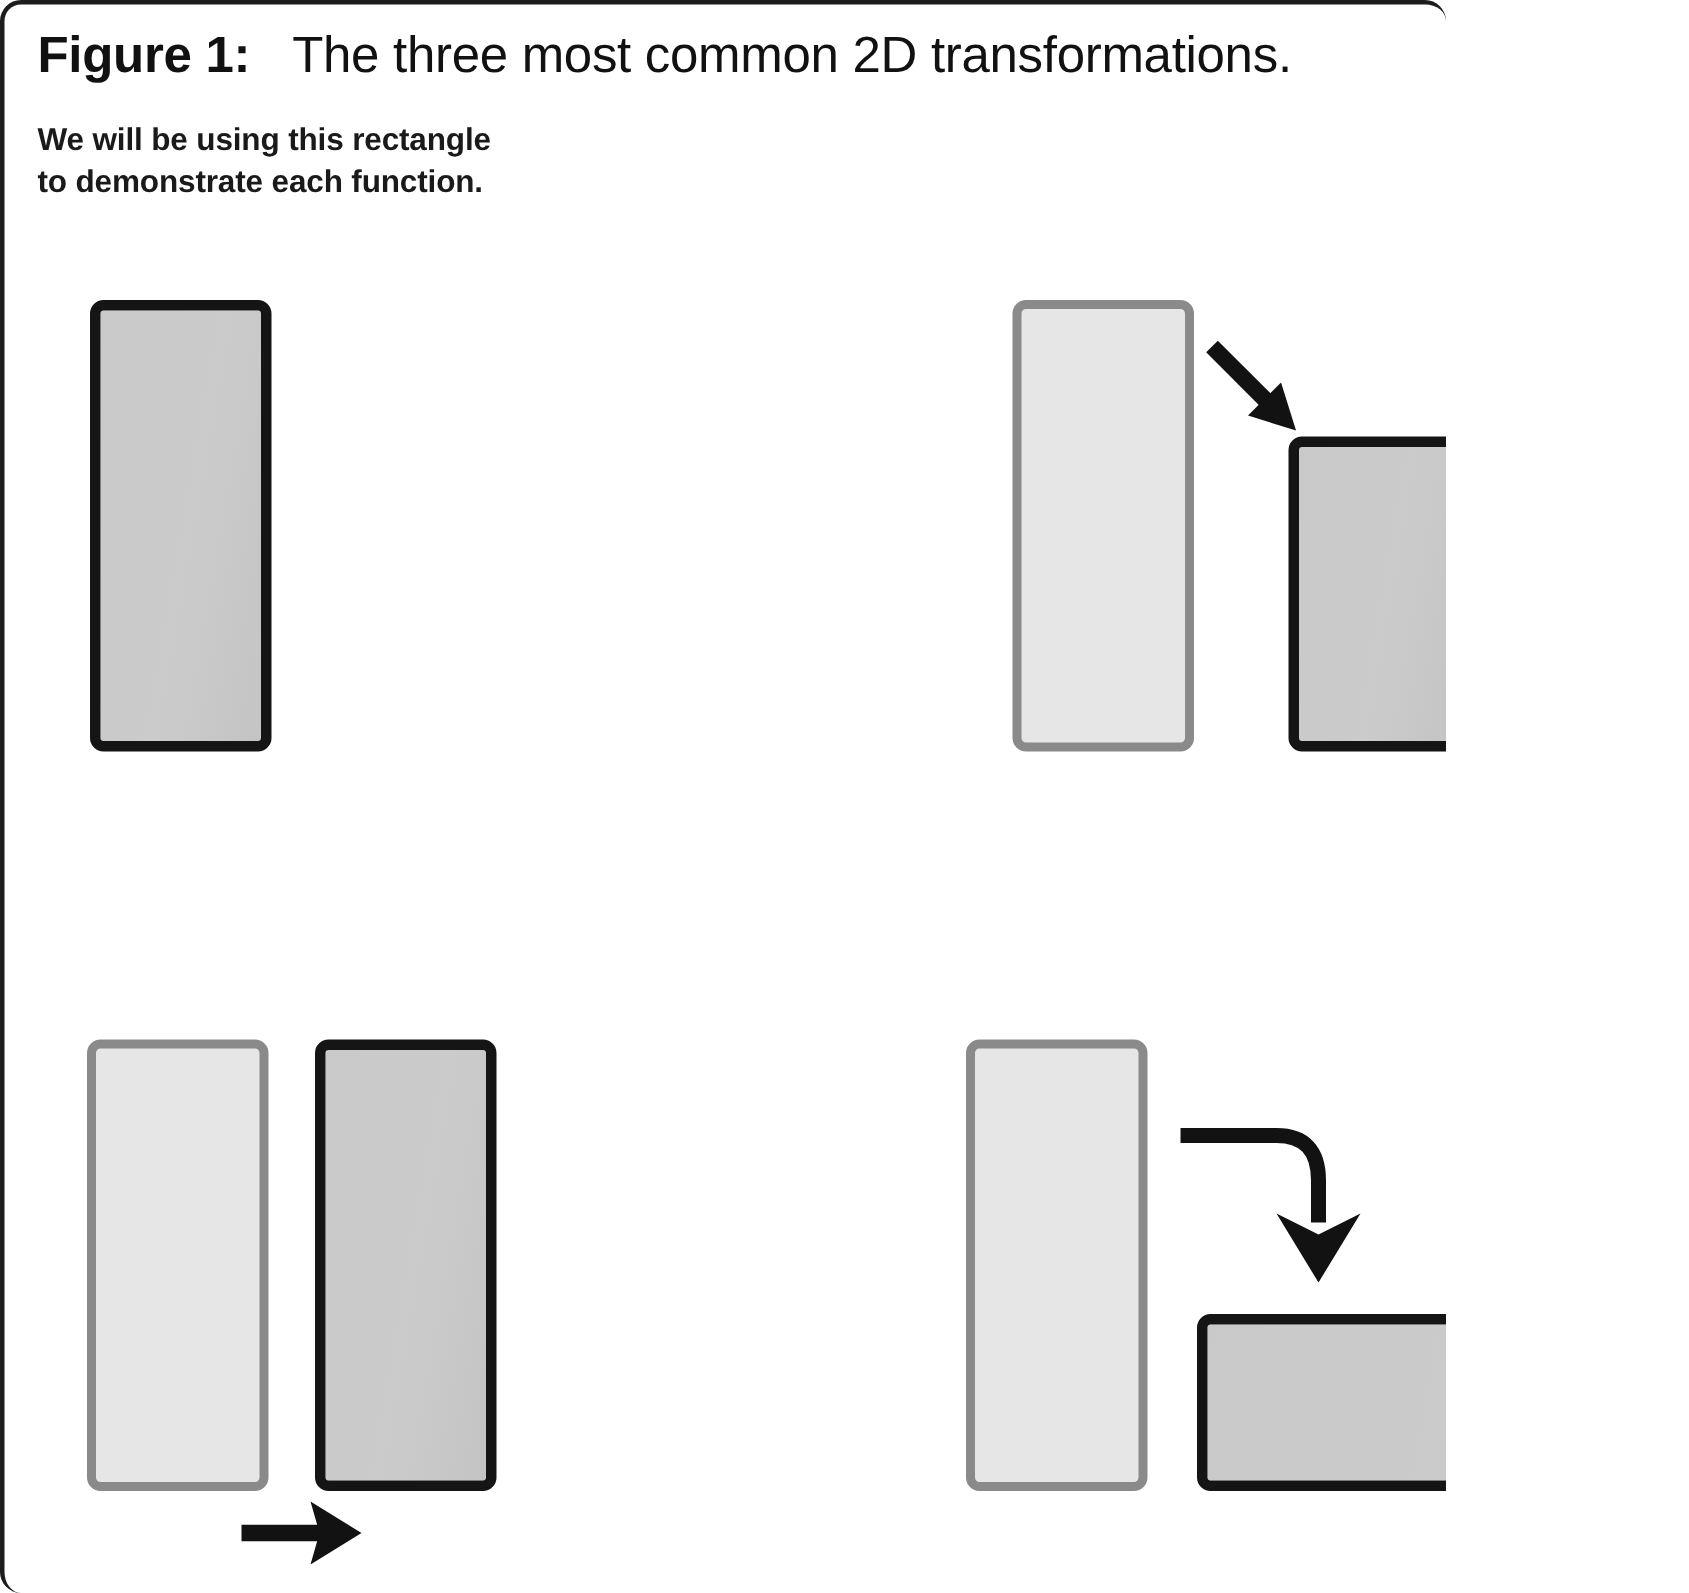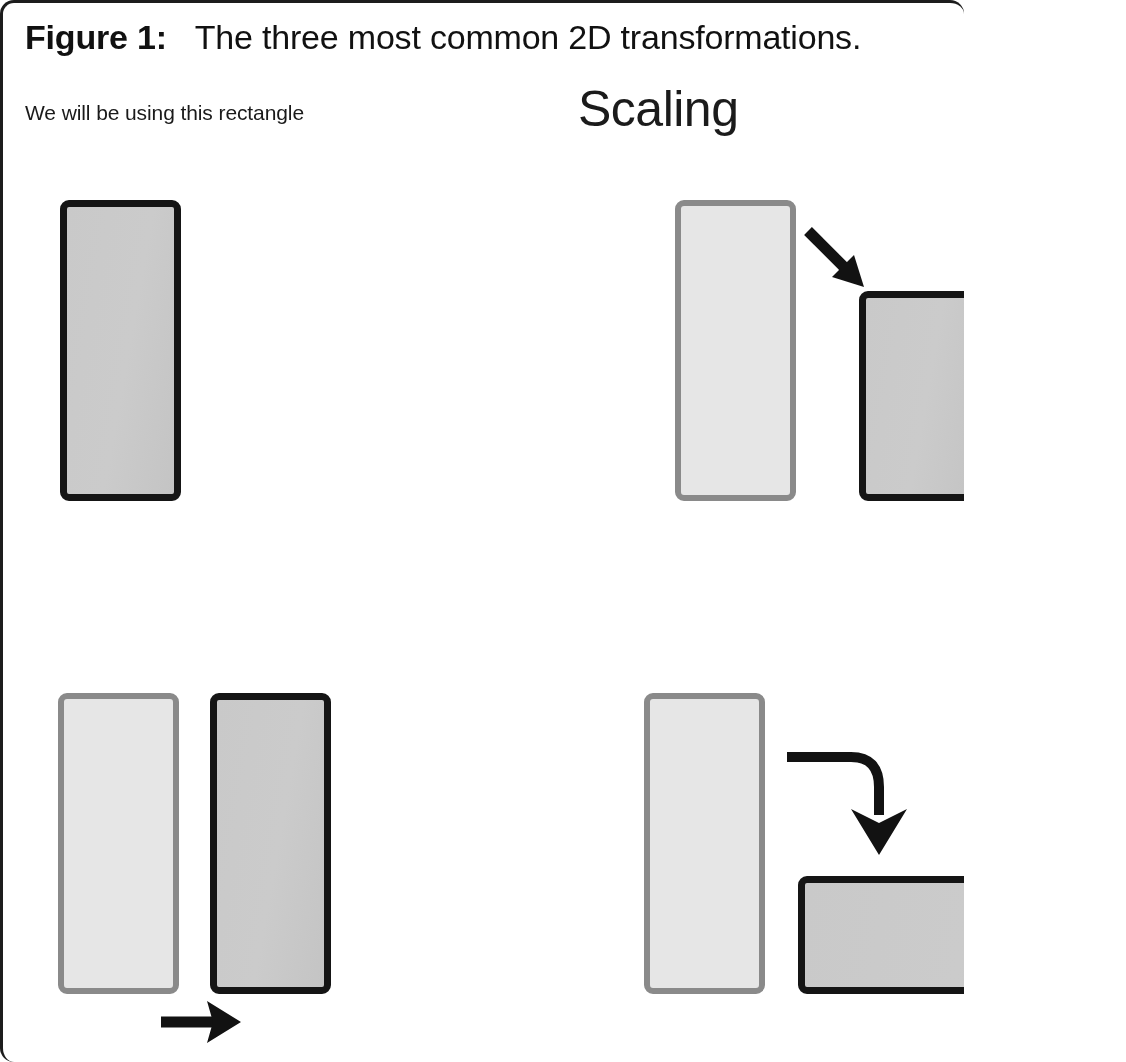--- a/index.html
+++ b/index.html
@@ -40,26 +40,26 @@
     font-weight: 700;
     margin-right: 28px;
   }
   .caption-text {
     font-weight: 400;
   }
 
   .subcaption {
     position: absolute;
     left: 22px;
-    top: 96px;
+    top: 77px;
     width: 400px;
     color: #1a1a1a;
     font-size: 21px;
     line-height: 28px;
-    font-weight: 400;
+    font-weight: 700;
     letter-spacing: -0.1px;
   }
   .subcaption span { display: block; }
 
   
   .section-heading {
     position: absolute;
     white-space: nowrap;
     color: #1b1b1b;
     font-size: 50px;
@@ -120,23 +120,23 @@
 <body>
 
 <div id="figure-root">
 
   <div class="caption-line">
     <span class="caption-label">Figure 1:</span><span class="caption-text">The three most common 2D transformations.</span>
   </div>
 
   <div class="subcaption">
     <span>We will be using this rectangle</span>
+    <span>to demonstrate each function.</span>
   </div>
 
-  <div class="section-heading heading-scaling">Scaling</div>
 
   <div class="rect rect-solid rect-base"></div>
 
   <div class="rect rect-ghost rect-scale-src"></div>
   <div class="rect rect-solid rect-scale-dst"></div>
   <svg class="arrow-svg arrow-scaling" viewBox="0 0 80 80">
     <path class="arrow-stroke" stroke-width="11" d="M 10 10 L 54 54"></path>
     <path class="arrow-head" d="M 66 66 L 34 56 L 45 45 L 56 34 Z"></path>
   </svg>
 

